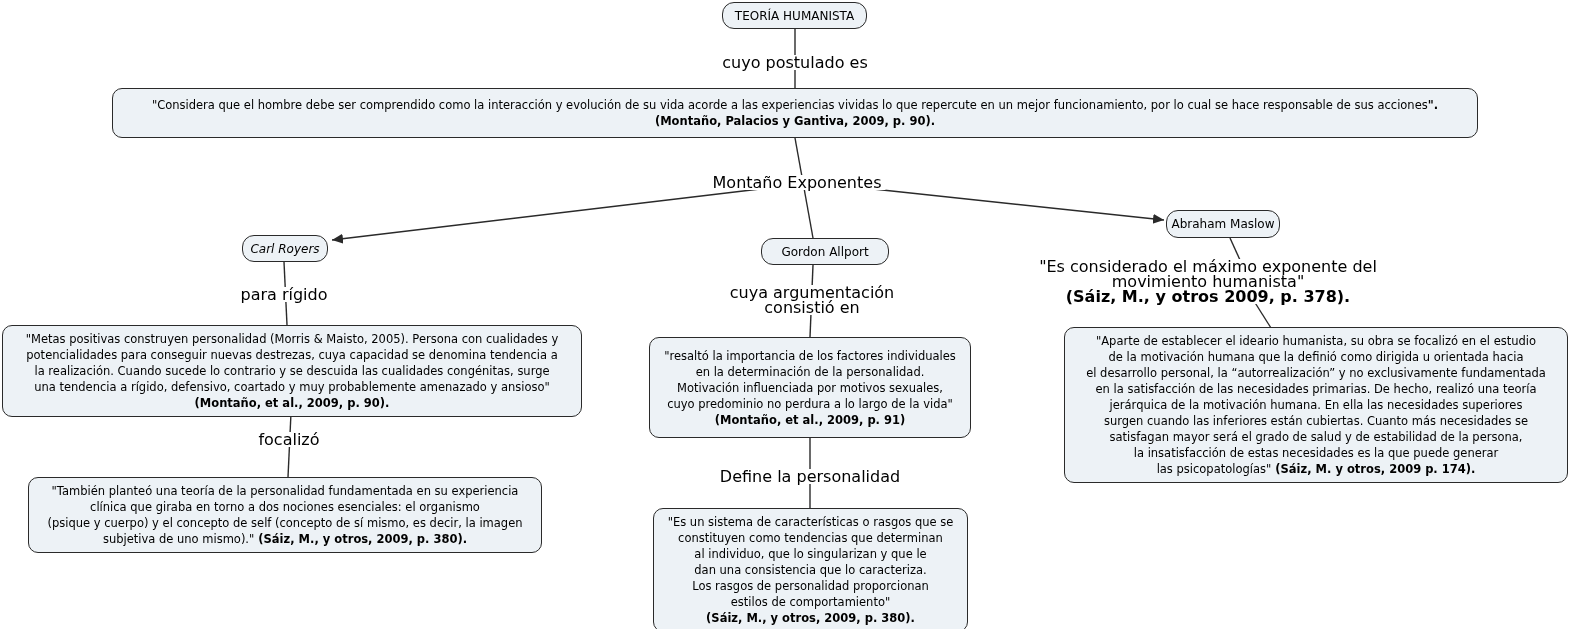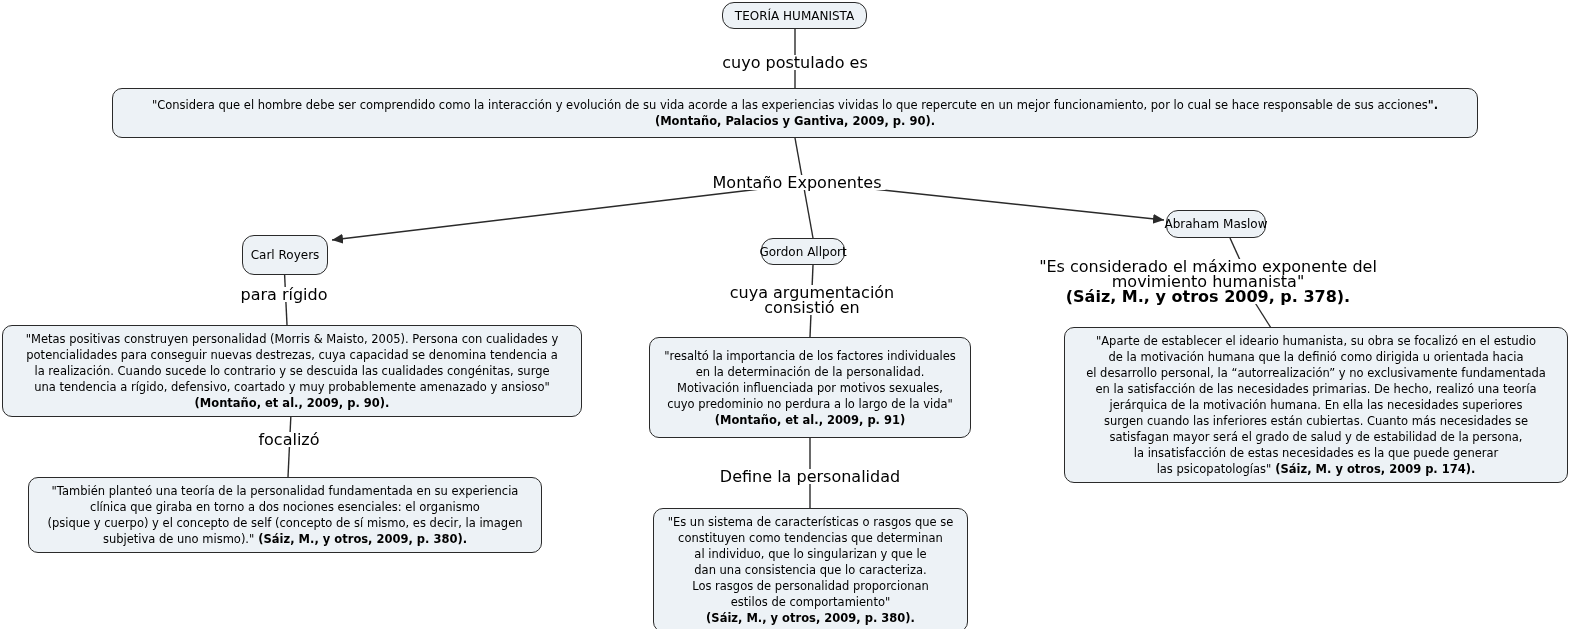--- a/index.html
+++ b/index.html
@@ -51,27 +51,27 @@
       <line x1="813" y1="265" x2="810" y2="337"></line>
       <line x1="810" y1="438" x2="810" y2="508"></line>
       <line x1="1230" y1="238" x2="1240" y2="260"></line>
       <line x1="1247" y1="290" x2="1271" y2="328"></line>
     </g>
   </svg>
 
   <div class="node" style="left:722px;top:2px;width:145px;height:27px;">
       <span>TEORÍA HUMANISTA</span>
     </div>
-  <div class="node" style="left:242px;top:235px;width:86px;height:40px;">
+  <div class="node" style="left:242px;top:235px;width:86px;height:27px;font-style:italic;">
       <span>Carl Royers</span>
     </div>
-  <div class="node" style="left:761px;top:238px;width:84px;height:27px;">
+  <div class="node" style="left:761px;top:238px;width:128px;height:27px;">
       <span>Gordon Allport</span>
     </div>
-  <div class="node" style="left:1166px;top:210px;width:100px;height:28px;">
+  <div class="node" style="left:1166px;top:210px;width:114px;height:28px;">
       <span>Abraham Maslow</span>
     </div>
 
   <div class="linklabel" style="left:795px;top:55px;">cuyo postulado es</div>
   <div class="linklabel" style="left:797px;top:175px;">Montaño Exponentes</div>
   <div class="linklabel" style="left:284px;top:287px;">para rígido</div>
   <div class="linklabel" style="left:289px;top:432px;">focalizó</div>
   <div class="linklabel" style="left:812px;top:285px;">cuya argumentación
 consistió en</div>
   <div class="linklabel" style="left:810px;top:469px;">Define la personalidad</div>

